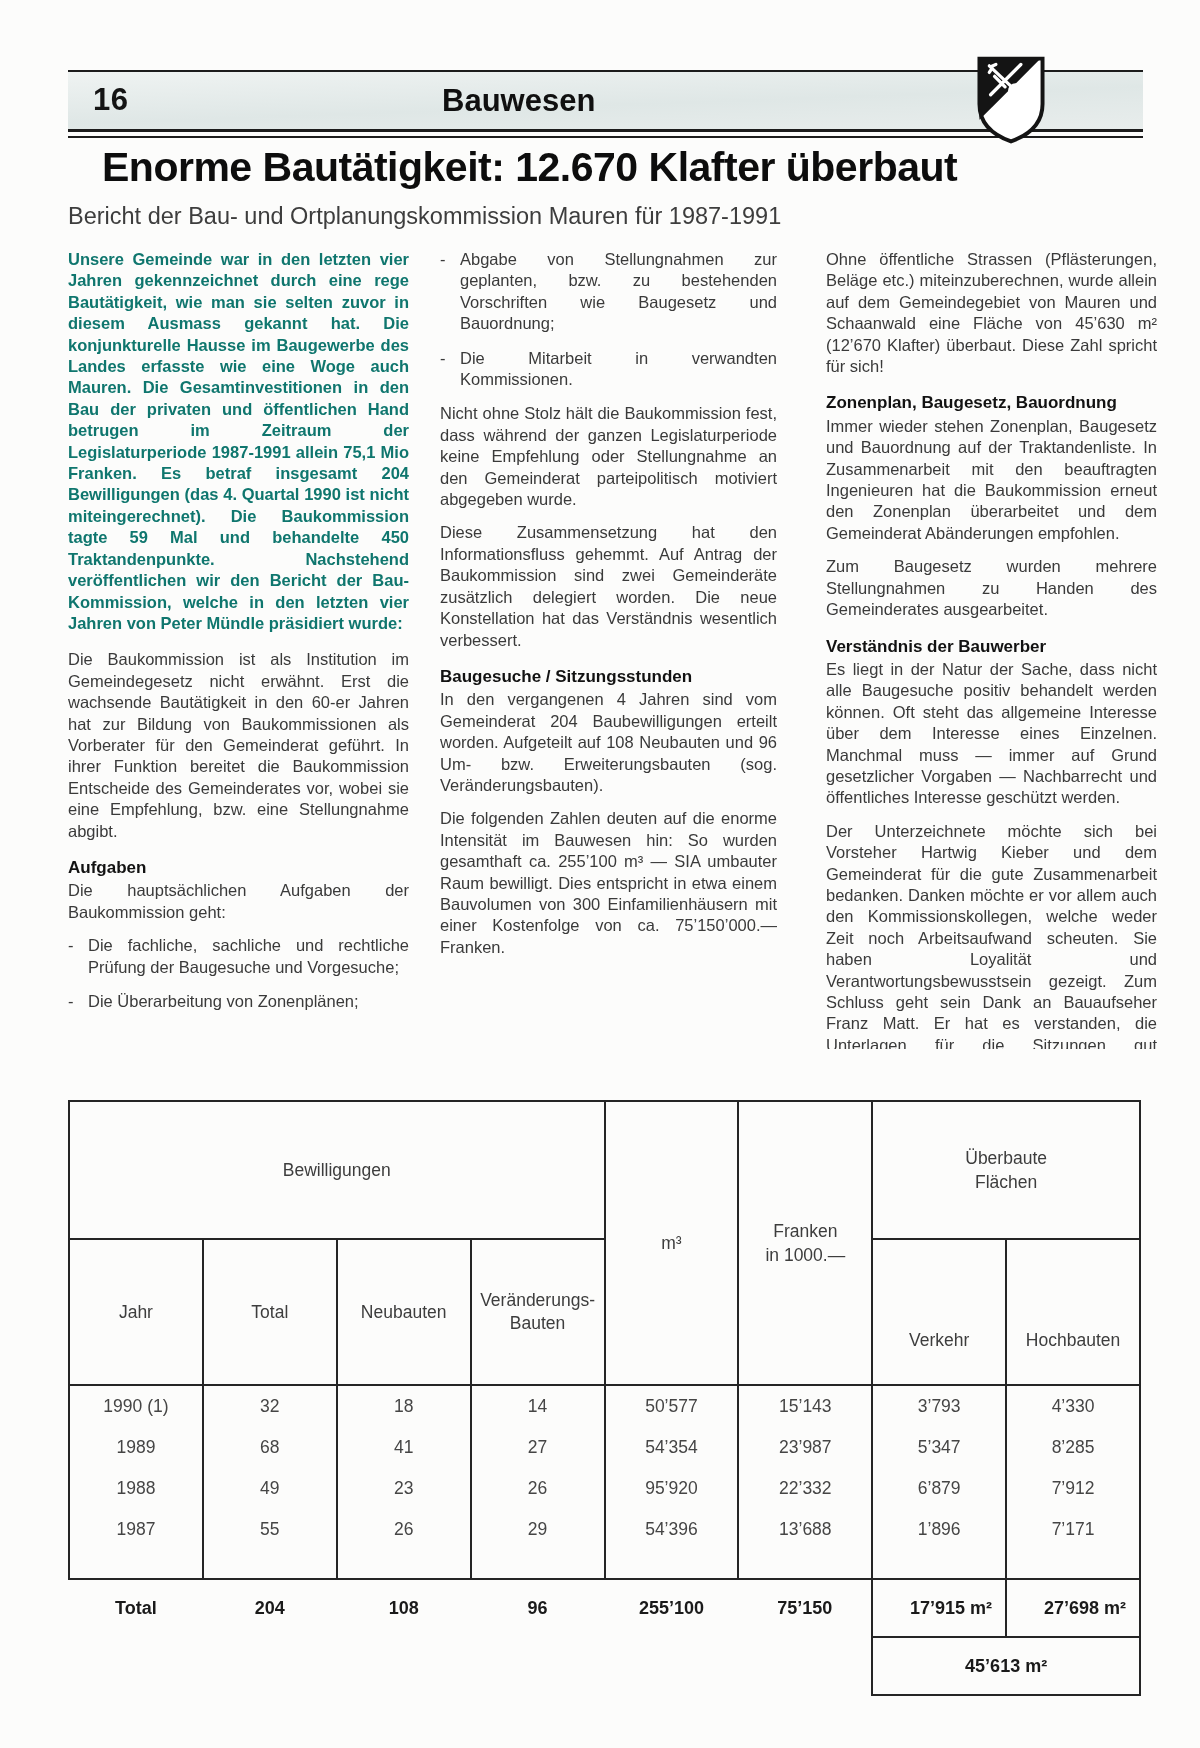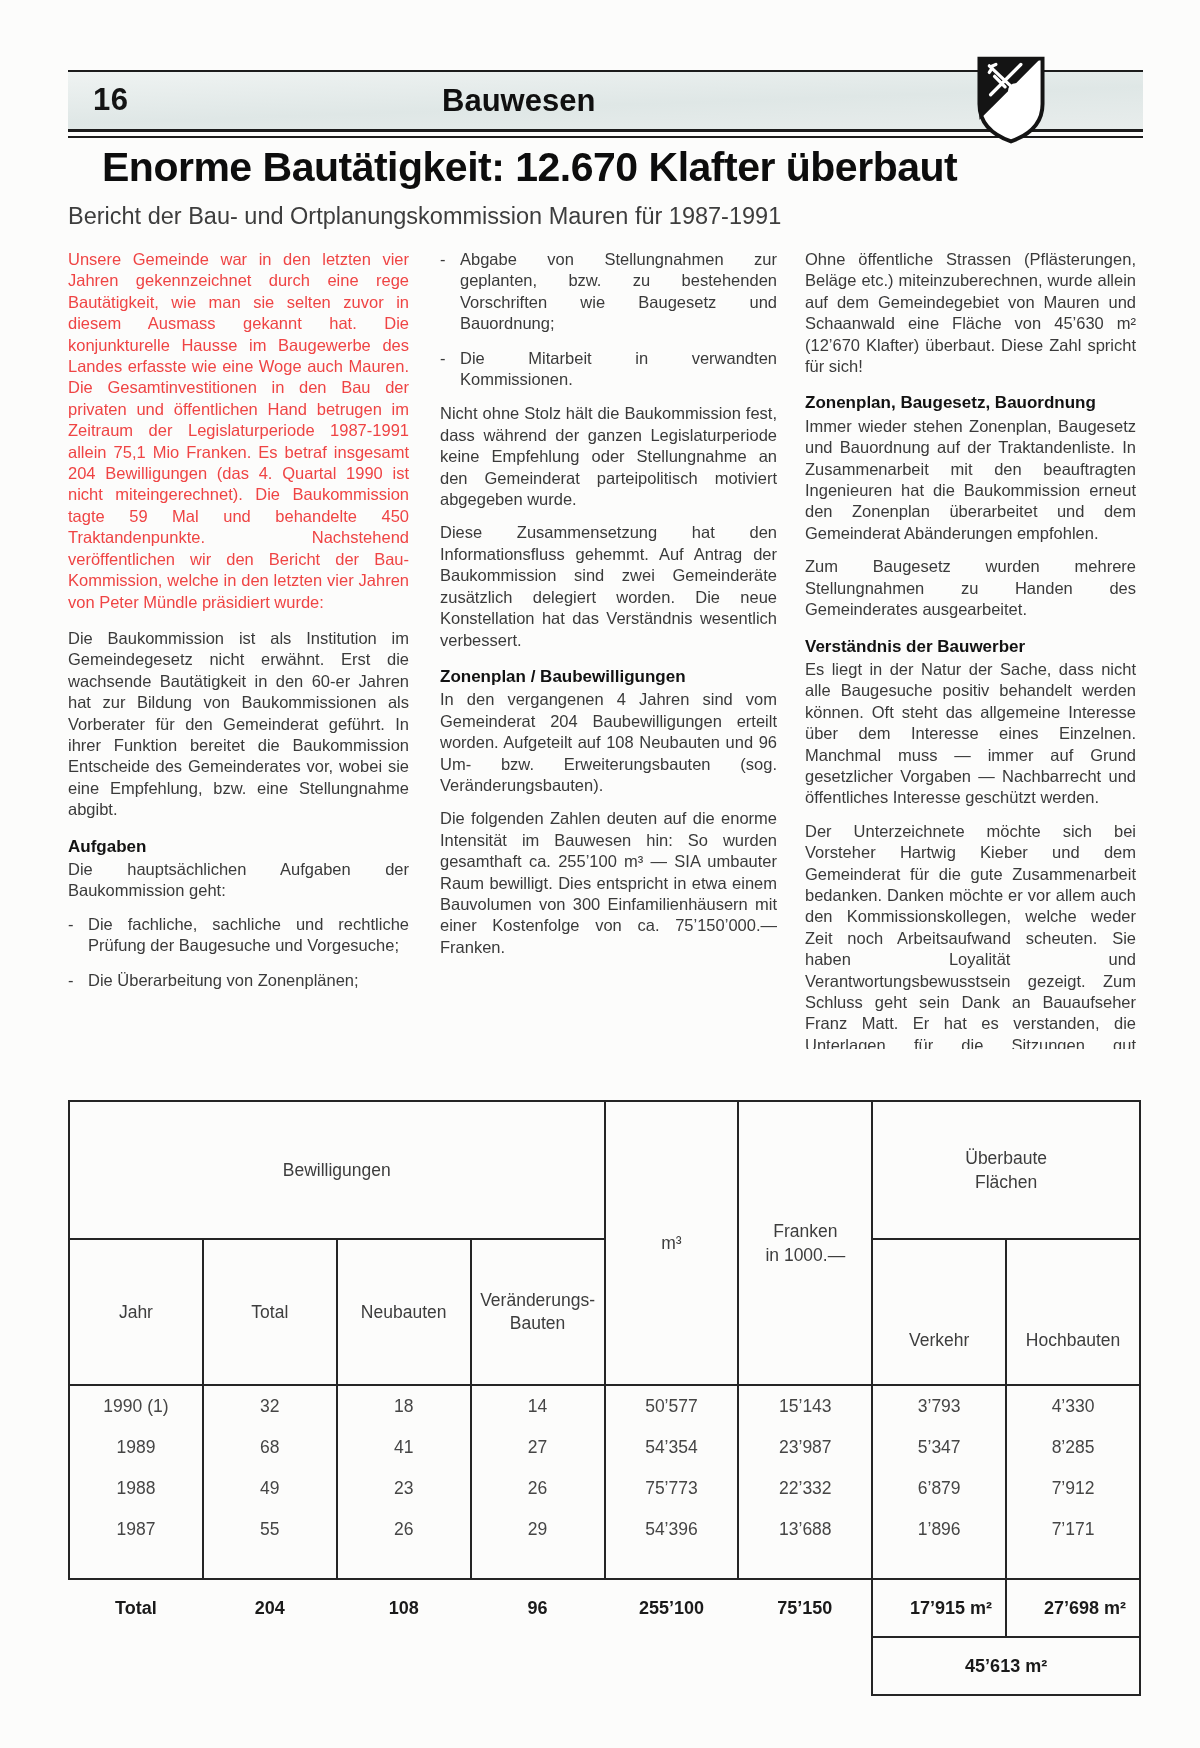--- a/index.html
+++ b/index.html
@@ -35,23 +35,23 @@
     font-size:41px;font-weight:bold;letter-spacing:-0.5px;color:#0d0d0d;margin-left:36px;
   }
   .article-subtitle{
     position:absolute;left:68px;top:203px;width:900px;
     font-size:23.5px;color:#3d3d3d;
   }
   
   .col{position:absolute;top:249px;height:800px;overflow:hidden;}
   .col1{left:68px;width:341px;}
   .col2{left:440px;width:337px;}
-  .col3{left:805px;width:331px;}
+  .col3{left:826px;width:331px;}
   .col p{margin:0 0 12px;text-align:justify;font-size:16.5px;line-height:21.4px;color:#3a3a3a;}
-  .col p.intro{font-weight:normal;color:#ef4444;margin-bottom:15px;}
+  .col p.intro{font-weight:bold;color:#0f766e;margin-bottom:15px;}
   .col h3{margin:15px 0 2px;font-size:17px;line-height:21.4px;color:#121212;}
   .col .li{display:flex;margin:0 0 13px;}
   .col .dash{flex:none;width:20px;font-size:16.5px;line-height:21.4px;color:#3a3a3a;}
   .col .li-text{flex:1;text-align:justify;font-size:16.5px;line-height:21.4px;color:#3a3a3a;}
   
   table.stats{
     position:absolute;left:68px;top:1100px;width:1073px;
     border-collapse:collapse;table-layout:fixed;
     font-size:17.5px;color:#454545;
   }
@@ -113,21 +113,21 @@
   <div class="li">
     <span class="dash">-</span>
     <span class="li-text">Abgabe von Stellungnahmen zur geplanten, bzw. zu bestehenden Vorschriften wie Baugesetz und Bauordnung;</span>
   </div>
   <div class="li">
     <span class="dash">-</span>
     <span class="li-text">Die Mitarbeit in verwandten Kommissionen.</span>
   </div>
   <p>Nicht ohne Stolz hält die Baukommission fest, dass während der ganzen Legislaturperiode keine Empfehlung oder Stellungnahme an den Gemeinderat parteipolitisch motiviert abgegeben wurde.</p>
   <p>Diese Zusammensetzung hat den Informationsfluss gehemmt. Auf Antrag der Baukommission sind zwei Gemeinderäte zusätzlich delegiert worden. Die neue Konstellation hat das Verständnis wesentlich verbessert.</p>
-  <h3>Zonenplan / Baubewilligungen</h3>
+  <h3>Baugesuche / Sitzungsstunden</h3>
   <p>In den vergangenen 4 Jahren sind vom Gemeinderat 204 Baubewilligungen erteilt worden. Aufgeteilt auf 108 Neubauten und 96 Um- bzw. Erweiterungsbauten (sog. Veränderungsbauten).</p>
   <p>Die folgenden Zahlen deuten auf die enorme Intensität im Bauwesen hin: So wurden gesamthaft ca. 255’100 m³ — SIA umbauter Raum bewilligt. Dies entspricht in etwa einem Bauvolumen von 300 Einfamilienhäusern mit einer Kostenfolge von ca. 75’150’000.— Franken.</p>
 </div>
 
 <div class="col col3">
   <p>Ohne öffentliche Strassen (Pflästerungen, Beläge etc.) miteinzuberechnen, wurde allein auf dem Gemeindegebiet von Mauren und Schaanwald eine Fläche von 45’630 m² (12’670 Klafter) überbaut. Diese Zahl spricht für sich!</p>
   <h3>Zonenplan, Baugesetz, Bauordnung</h3>
   <p>Immer wieder stehen Zonenplan, Baugesetz und Bauordnung auf der Traktandenliste. In Zusammenarbeit mit den beauftragten Ingenieuren hat die Baukommission erneut den Zonenplan überarbeitet und dem Gemeinderat Abänderungen empfohlen.</p>
   <p>Zum Baugesetz wurden mehrere Stellungnahmen zu Handen des Gemeinderates ausgearbeitet.</p>
   <h3>Verständnis der Bauwerber</h3>
@@ -183,21 +183,21 @@
     <td>54’354</td>
     <td>23’987</td>
     <td>5’347</td>
     <td>8’285</td>
   </tr>
   <tr class="data">
     <td>1988</td>
     <td>49</td>
     <td>23</td>
     <td>26</td>
-    <td>75’773</td>
+    <td>95’920</td>
     <td>22’332</td>
     <td>6’879</td>
     <td>7’912</td>
   </tr>
   <tr class="data">
     <td>1987</td>
     <td>55</td>
     <td>26</td>
     <td>29</td>
     <td>54’396</td>

